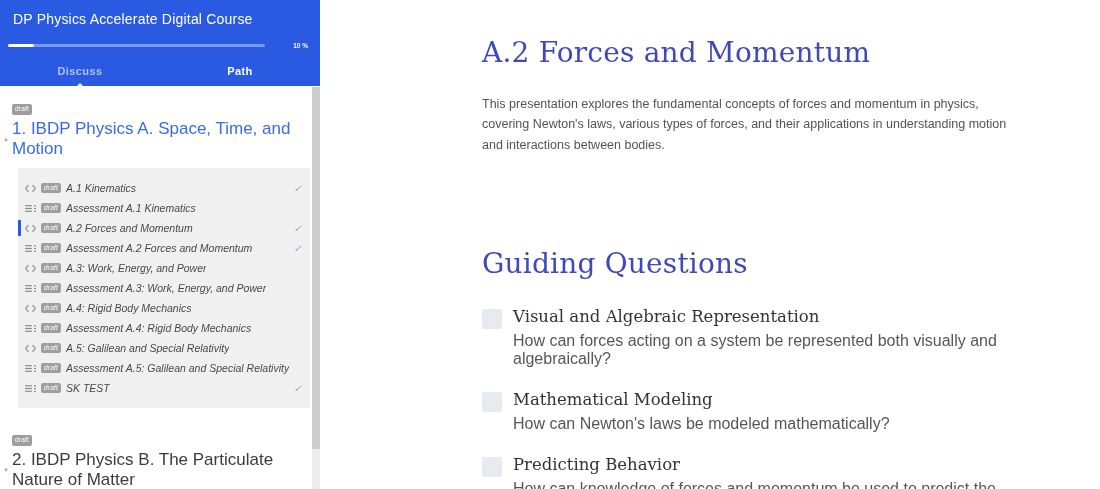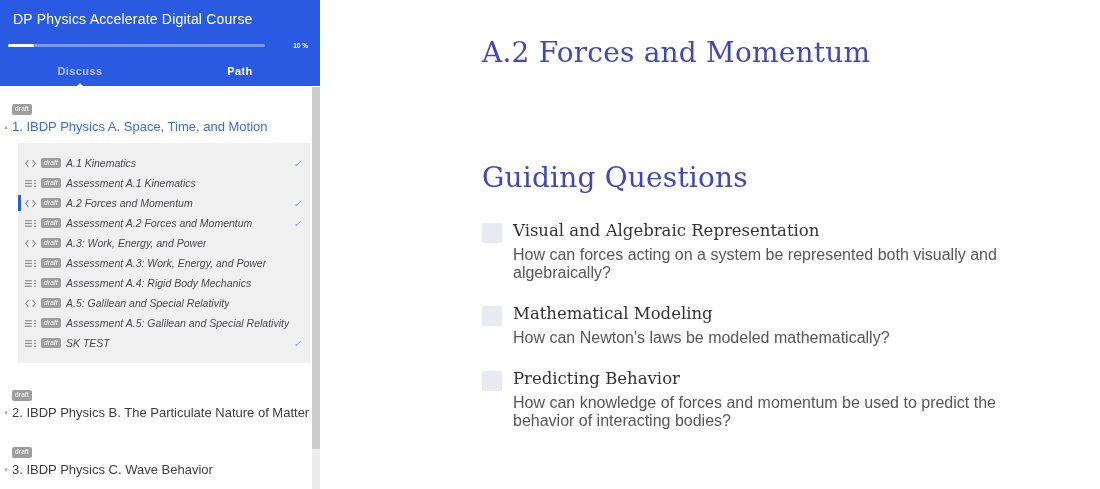--- a/index.html
+++ b/index.html
@@ -23,21 +23,21 @@
   .tab{flex:1;text-align:center;font-size:11px;font-weight:700;color:rgba(255,255,255,.62);padding-top:7px;letter-spacing:.4px;cursor:pointer;}
   .tab.active{color:#fff;}
   .tab-caret{position:absolute;bottom:0;left:25%;transform:translateX(-50%);width:0;height:0;
              border-left:5px solid transparent;border-right:5px solid transparent;border-bottom:5px solid #fff;}
 
   .tree{padding-top:11px;}
   .tree-section + .tree-section{margin-top:20px;}
   .section-badge{margin-left:12px;display:inline-block;}
   .section-title-row{display:flex;align-items:center;margin-top:4px;}
   .tri{width:12px;text-align:center;font-size:7px;color:#a8a8a8;cursor:pointer;flex:none;}
-  .section-title{font-size:13px;color:var(--section-text);cursor:pointer;}
+  .section-title{font-size:17px;color:var(--section-text);cursor:pointer;}
   .section-title.link{color:var(--link);}
   .tree-items{margin:9px 10px 0 18px;background:var(--tree-bg);padding:10px 0;}
   .tree-item{display:flex;align-items:center;height:20px;padding-left:7px;position:relative;cursor:pointer;font-style:italic;}
   .tree-item.selected::before{content:"";position:absolute;left:0;top:2px;bottom:2px;width:3px;background:var(--header-bg);}
   .item-icon{width:11px;margin-right:5px;display:flex;align-items:center;flex:none;}
   .draft-badge{background:var(--badge);color:#fff;font-size:6.5px;line-height:1;padding:2px 3px;border-radius:2px;flex:none;letter-spacing:.2px;}
   .item-label{font-size:10.5px;color:var(--item-text);margin-left:5px;white-space:nowrap;overflow:hidden;}
   .check{margin-left:auto;margin-right:8px;color:var(--check);font-size:10px;flex:none;}
   .sb{position:absolute;top:87px;right:0;bottom:0;width:8px;background:#ececec;}
   .sb-thumb{width:100%;height:90%;background:#cdcdcd;}
@@ -166,20 +166,31 @@
                   <line x1="13" y1="6" x2="16" y2="6"></line>
                   <line x1="13" y1="10" x2="16" y2="10"></line>
                 </g>
               </svg>
     </span>
     <span class="draft-badge">draft</span>
     <span class="item-label">Assessment A.3: Work, Energy, and Power</span>
     <span class="check" style="visibility: hidden;">✓</span>
   </div>
 
+  <div class="tree-item">
+    <span class="item-icon icon-code">
+      <svg width="11" height="9" viewBox="0 0 16 12">
+                <path d="M5 1 L1 6 L5 11 M11 1 L15 6 L11 11" stroke="#8a8a8a" fill="none" stroke-width="1.7"></path>
+              </svg>
+    </span>
+
+    <span class="draft-badge">draft</span>
+    <span class="item-label">A.4: Rigid Body Mechanics</span>
+    <span class="check" style="visibility: hidden;">✓</span>
+  </div>
 
   <div class="tree-item">
 
     <span class="item-icon icon-toc">
       <svg width="11" height="9" viewBox="0 0 16 12">
                 <g stroke="#8a8a8a" stroke-width="1.7">
                   <line x1="0" y1="2" x2="10" y2="2"></line>
                   <line x1="0" y1="6" x2="10" y2="6"></line>
                   <line x1="0" y1="10" x2="10" y2="10"></line>
                   <line x1="13" y1="2" x2="16" y2="2"></line>
@@ -265,20 +276,21 @@
 
 </div>
 
   <div class="sb">
     <div class="sb-thumb"></div>
   </div>
 </aside>
 
 <main class="content">
   <h1>A.2 Forces and Momentum</h1>
+  <p class="intro">This presentation explores the fundamental concepts of forces and momentum in physics, covering Newton's laws, various types of forces, and their applications in understanding motion and interactions between bodies.</p>
   <h2>Guiding Questions</h2>
   <div class="questions" id="questions">
   <div class="question">
     <div class="q-square"></div>
     <div class="q-body">
       <div class="q-title">Visual and Algebraic Representation</div>
       <div class="q-text">How can forces acting on a system be represented both visually and algebraically?</div>
     </div>
   </div>
 

